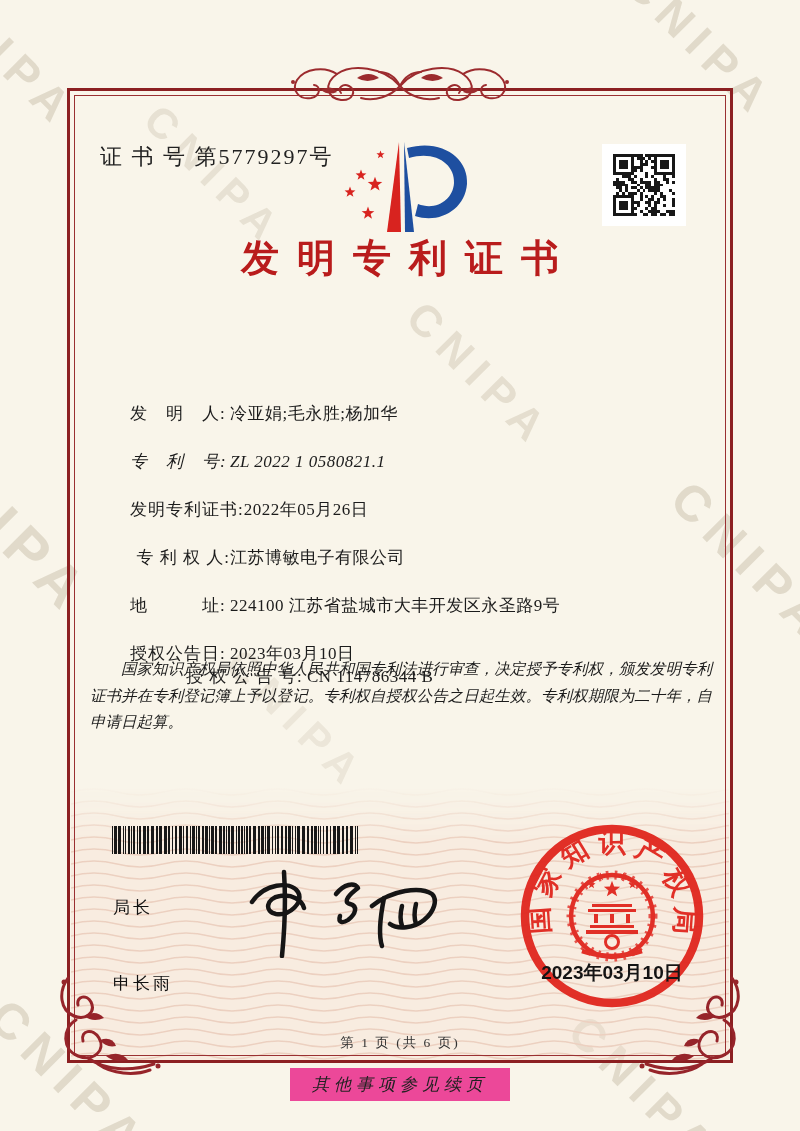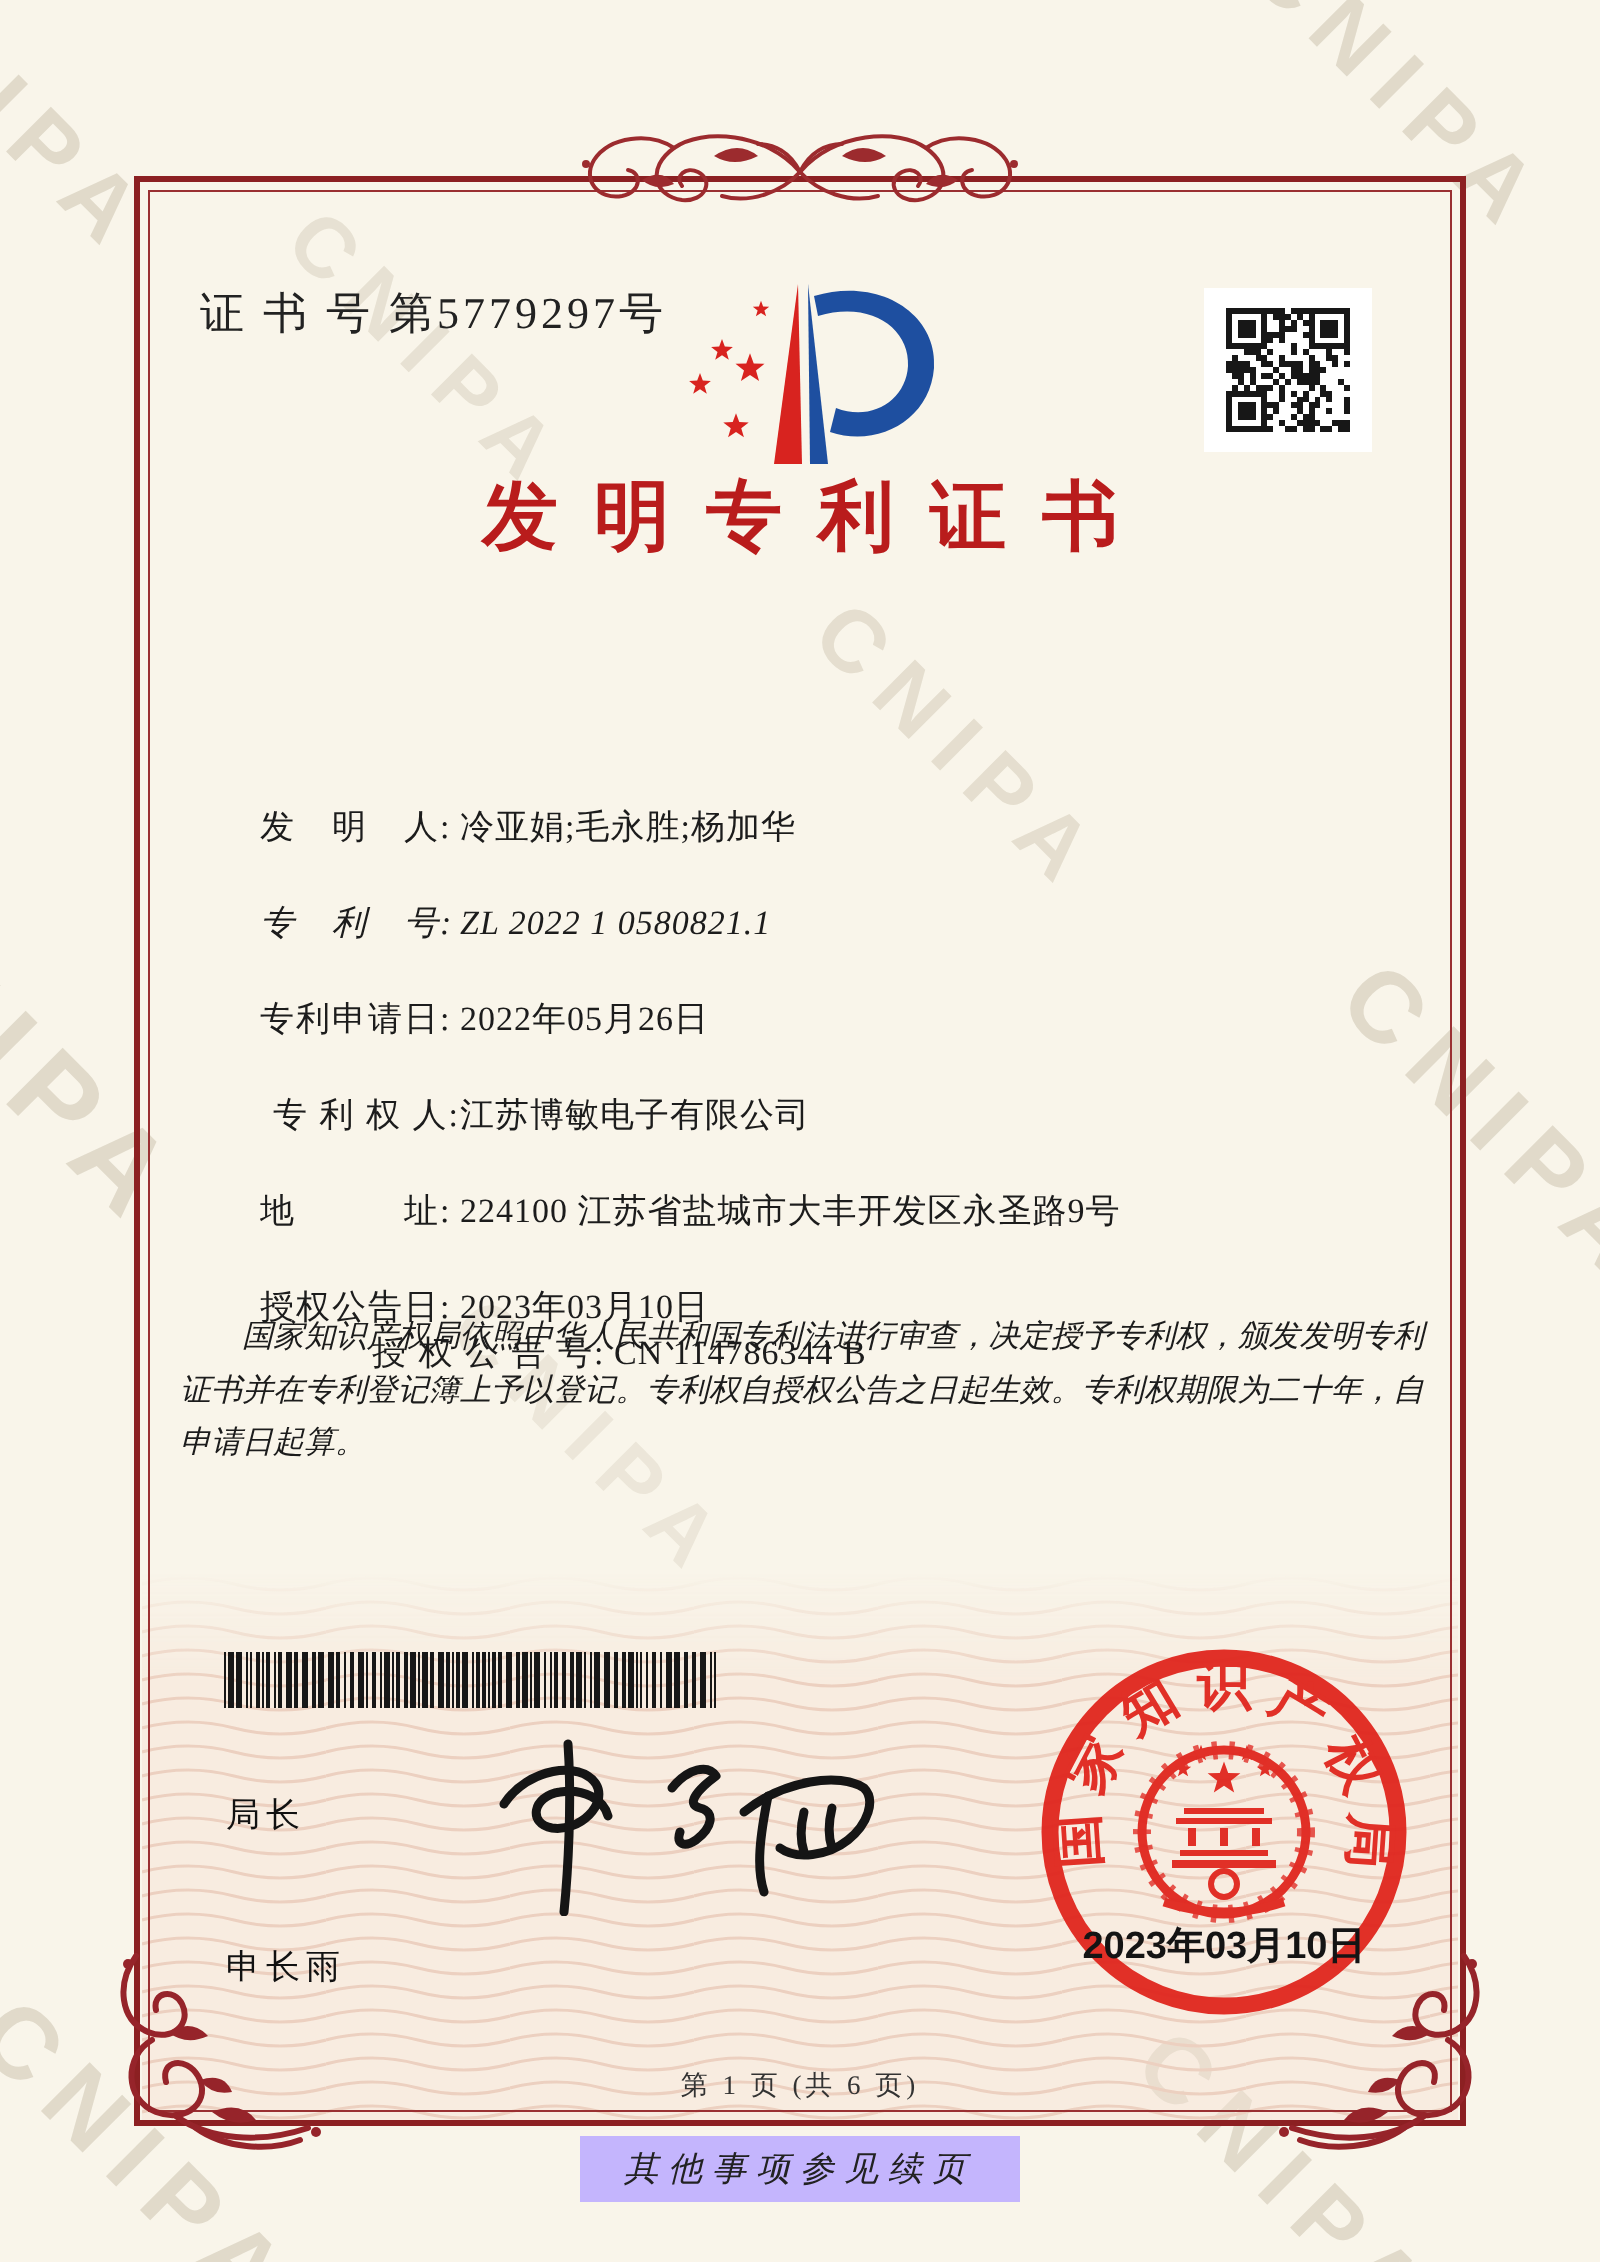--- a/index.html
+++ b/index.html
@@ -32,21 +32,21 @@
   .barcode{position:absolute;left:112px;top:826px;width:246px;height:28px;}
   .signer{position:absolute;left:113px;font-family:"Liberation Sans","DejaVu Sans",sans-serif;
           font-size:17px;letter-spacing:3px;color:#111;}
   .signature{position:absolute;left:238px;top:858px;width:200px;height:100px;}
   .seal{position:absolute;left:516px;top:820px;width:192px;height:192px;}
   .seal-date{position:absolute;left:10px;top:140px;width:172px;text-align:center;font-size:19px;
              font-weight:700;color:#141414;font-family:"Liberation Sans","DejaVu Sans",sans-serif;}
   .page-ind{position:absolute;left:67px;top:1034px;width:666px;text-align:center;font-size:13.5px;
             letter-spacing:2px;color:#333;}
   .cont-note{position:absolute;left:0;top:1068px;width:800px;text-align:center;}
-  .cont-note span{display:inline-block;background:#c4b5fd;padding:5px 22px;font-size:17px;
+  .cont-note span{display:inline-block;background:#ec4899;padding:5px 22px;font-size:17px;
                   font-style:italic;letter-spacing:5px;color:#222;}
   .ornament{position:absolute;pointer-events:none;}
 </style>
 </head>
 <body>
 
 <div class="page">
 
   <div class="wm" style="left:-46px;top:-34px;font-size:46px;">CNIPA</div>
   <div class="wm" style="left:652px;top:-44px;font-size:46px;">CNIPA</div>
@@ -382,21 +382,21 @@
 
   <div class="title">发明专利证书</div>
 
   <div class="row" style="top:382px;">
     <span class="lbl">发　明　人:</span><span class="val">冷亚娟;毛永胜;杨加华</span>
   </div>
   <div class="row" style="top:430px;font-style:italic;">
     <span class="lbl">专　利　号:</span><span class="val">ZL 2022 1 0580821.1</span>
   </div>
   <div class="row" style="top:478px;">
-    <span class="lbl">专利申请日:</span><span class="val">2022年05月26日</span>
+    <span class="lbl">发明专利证书:</span><span class="val">2022年05月26日</span>
   </div>
   <div class="row" style="top:526px;text-align:right;">
     <span class="lbl">专 利 权 人:</span><span class="val">江苏博敏电子有限公司</span>
   </div>
   <div class="row" style="top:574px;">
     <span class="lbl">地　　　址:</span><span class="val">224100 江苏省盐城市大丰开发区永圣路9号</span>
   </div>
   <div class="row" style="top:622px;">
     <span class="lbl">授权公告日:</span><span class="val">2023年03月10日</span>
     <span class="lbl" style="margin-left:56px;min-width:0;">授 权 公 告 号:</span> <span class="val">CN 114786344 B</span>

